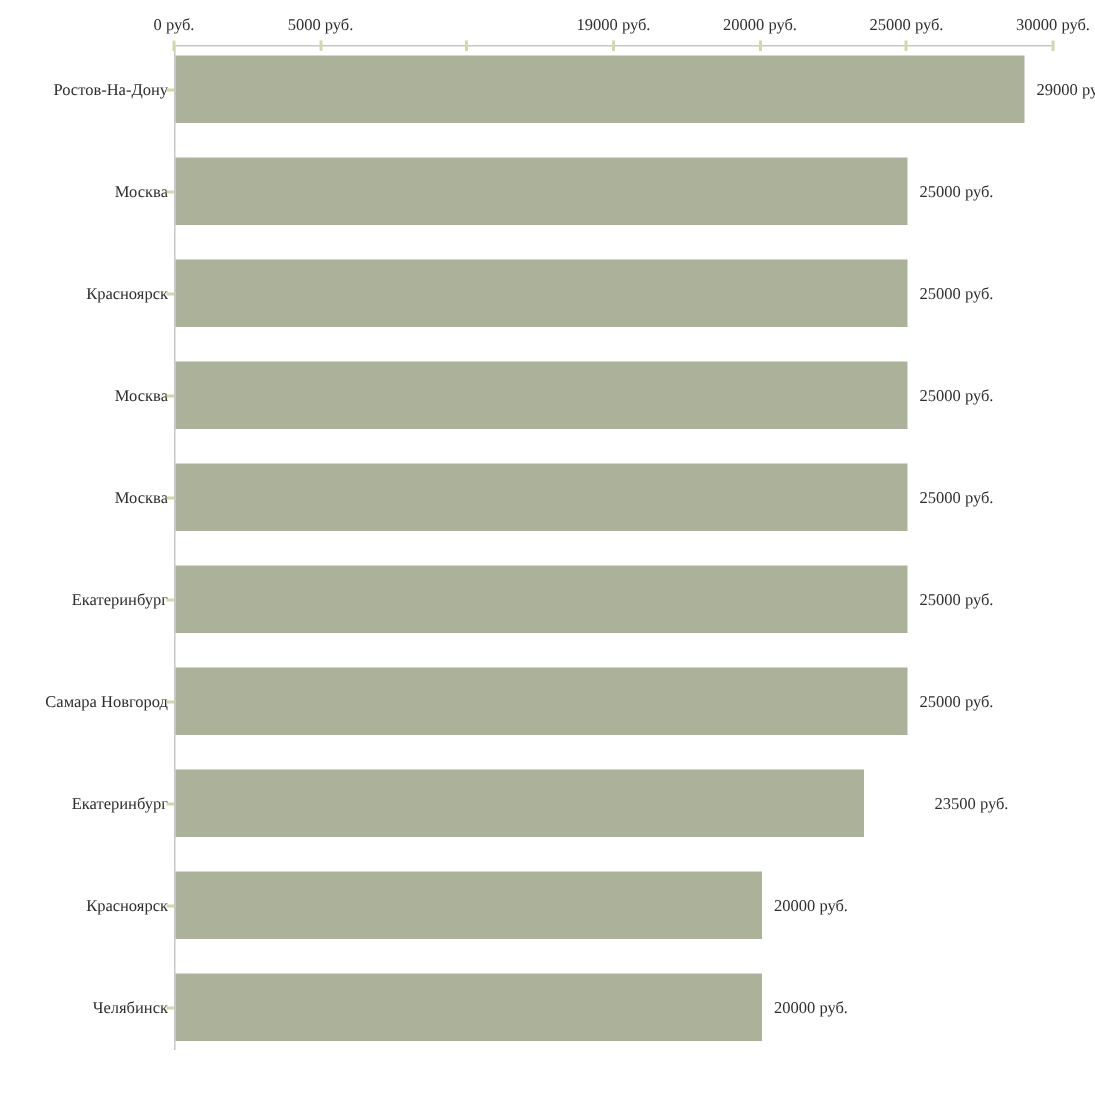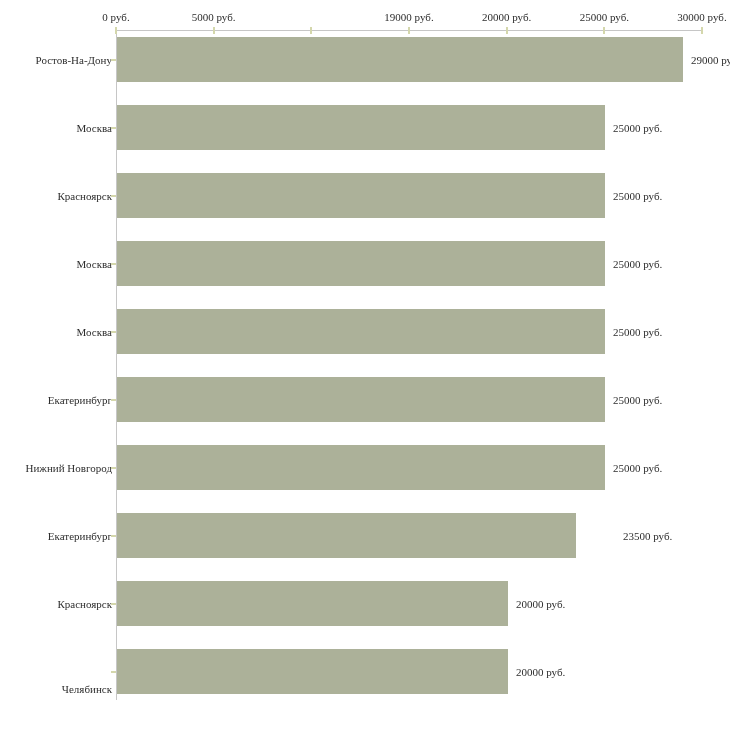--- a/index.html
+++ b/index.html
@@ -66,30 +66,30 @@
       <div class="bar" style="top: 241px; width: 488px; height: 45px; background: rgb(172, 177, 153);"></div>
       <div class="val-label" style="left: 613px; top: 241px; height: 45px;">25000 руб.</div>
       <div class="cat-label" style="top: 309px; height: 45px;">Москва</div>
       <div class="cat-tick-mark" style="top: 331px; background: rgb(212, 215, 172);"></div>
       <div class="bar" style="top: 309px; width: 488px; height: 45px; background: rgb(172, 177, 153);"></div>
       <div class="val-label" style="left: 613px; top: 309px; height: 45px;">25000 руб.</div>
       <div class="cat-label" style="top: 377px; height: 45px;">Екатеринбург</div>
       <div class="cat-tick-mark" style="top: 399px; background: rgb(212, 215, 172);"></div>
       <div class="bar" style="top: 377px; width: 488px; height: 45px; background: rgb(172, 177, 153);"></div>
       <div class="val-label" style="left: 613px; top: 377px; height: 45px;">25000 руб.</div>
-      <div class="cat-label" style="top: 445px; height: 45px;">Нижний Новгород</div>
+      <div class="cat-label" style="top: 445px; height: 45px;">Самара Новгород</div>
       <div class="cat-tick-mark" style="top: 467px; background: rgb(212, 215, 172);"></div>
       <div class="bar" style="top: 445px; width: 488px; height: 45px; background: rgb(172, 177, 153);"></div>
       <div class="val-label" style="left: 613px; top: 445px; height: 45px;">25000 руб.</div>
       <div class="cat-label" style="top: 513px; height: 45px;">Екатеринбург</div>
       <div class="cat-tick-mark" style="top: 535px; background: rgb(212, 215, 172);"></div>
       <div class="bar" style="top: 513px; width: 459px; height: 45px; background: rgb(172, 177, 153);"></div>
       <div class="val-label" style="left: 584px; top: 513px; height: 45px; margin-left: 39px;">23500 руб.</div>
       <div class="cat-label" style="top: 581px; height: 45px;">Красноярск</div>
       <div class="cat-tick-mark" style="top: 603px; background: rgb(212, 215, 172);"></div>
       <div class="bar" style="top: 581px; width: 391px; height: 45px; background: rgb(172, 177, 153);"></div>
       <div class="val-label" style="left: 516px; top: 581px; height: 45px;">20000 руб.</div>
-      <div class="cat-label" style="top: 666px; height: 45px;">Челябинск</div>
+      <div class="cat-label" style="top: 649px; height: 45px;">Челябинск</div>
       <div class="cat-tick-mark" style="top: 671px; background: rgb(212, 215, 172);"></div>
       <div class="bar" style="top: 649px; width: 391px; height: 45px; background: rgb(172, 177, 153);"></div>
       <div class="val-label" style="left: 516px; top: 649px; height: 45px;">20000 руб.</div>
     </div>
 </div>
 
 </body></html>

